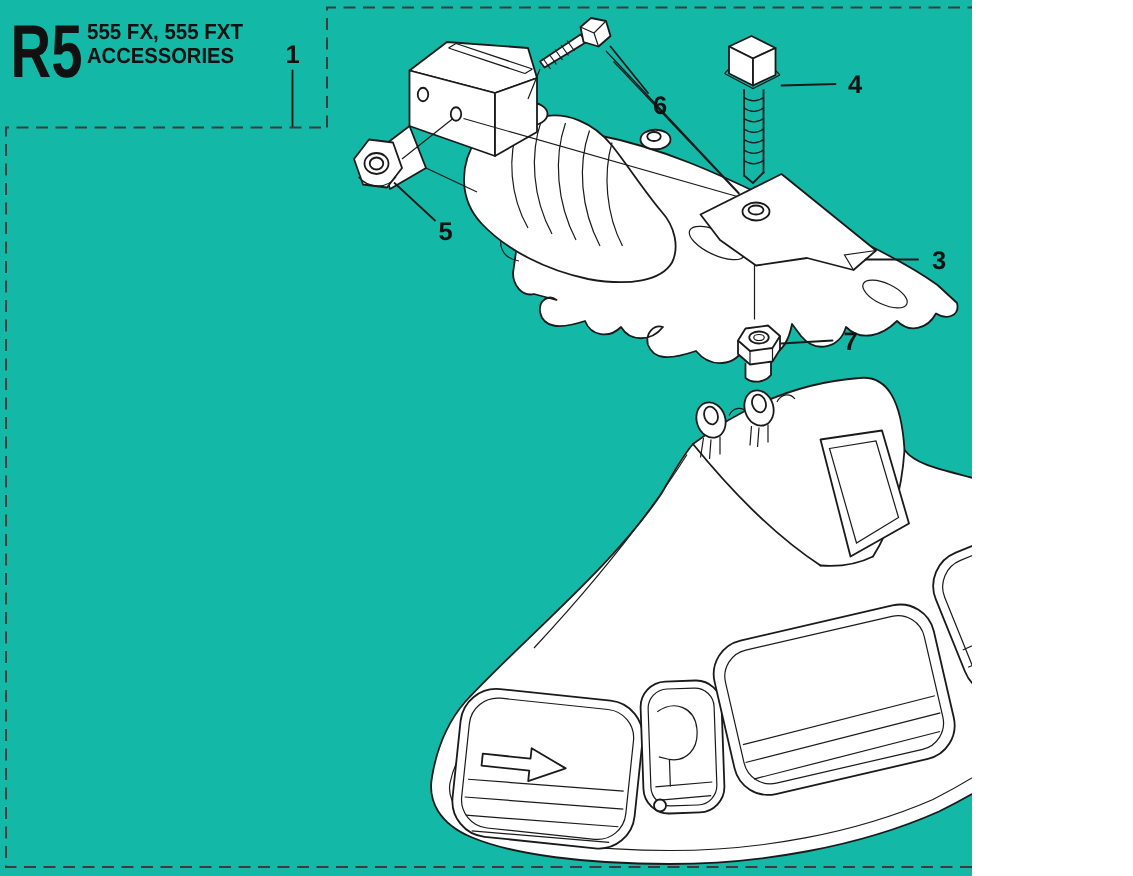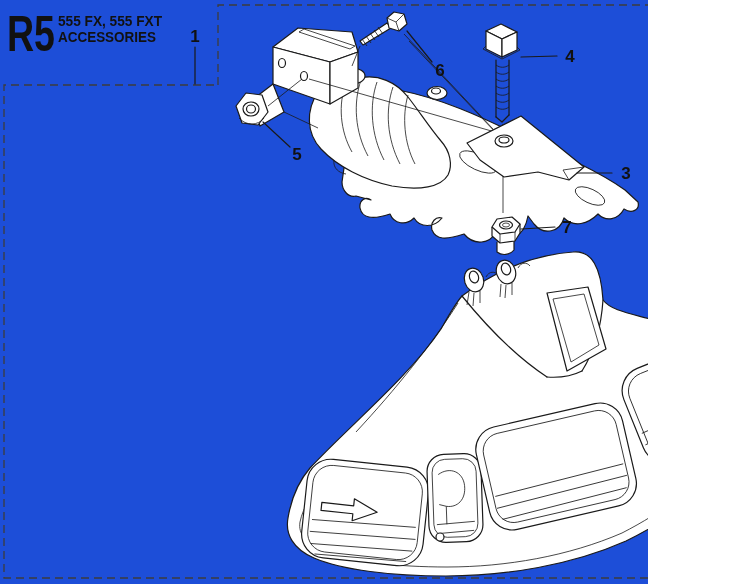--- a/index.html
+++ b/index.html
@@ -1,16 +1,16 @@
 <!DOCTYPE html>
 <html><head>
 <meta charset="utf-8">
 <style>
   html,body{margin:0;padding:0;background:#ffffff;}
-  #stage{position:relative;width:648px;height:584px;background:#1d4ed8;overflow:hidden;
+  #stage{position:relative;width:648px;height:584px;background:#14b8a6;overflow:hidden;
          font-family:"Liberation Sans",sans-serif;}
   svg{position:absolute;left:0;top:0;}
   .ln{fill:none;stroke:#1a1a1a;stroke-width:1.2;stroke-linejoin:round;stroke-linecap:round;}
   .lnw{fill:#ffffff;stroke:#1a1a1a;stroke-width:1.2;stroke-linejoin:round;}
   .thin{fill:none;stroke:#1a1a1a;stroke-width:0.8;}
   .dash{fill:none;stroke:#3c3c3c;stroke-width:1.3;stroke-dasharray:8 5;}
   .num{font-family:"Liberation Sans",sans-serif;font-weight:bold;font-size:17px;fill:#111111;}
   .t-code{font-family:"Liberation Sans",sans-serif;font-weight:bold;font-size:50px;fill:#111111;}
   .t-sub{font-family:"Liberation Sans",sans-serif;font-weight:bold;font-size:14.5px;fill:#111111;}
 </style>

